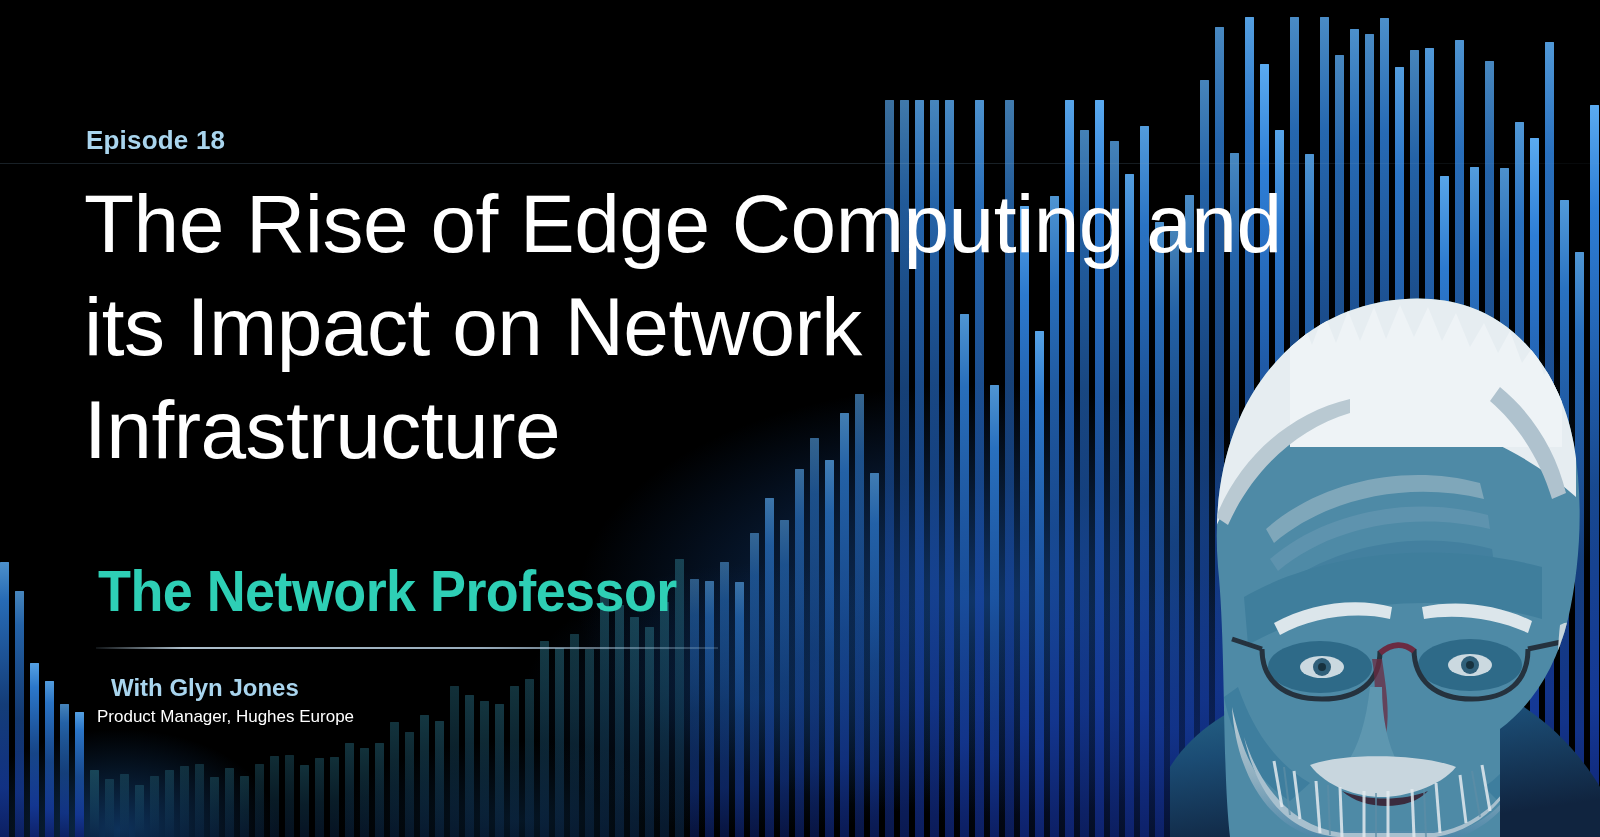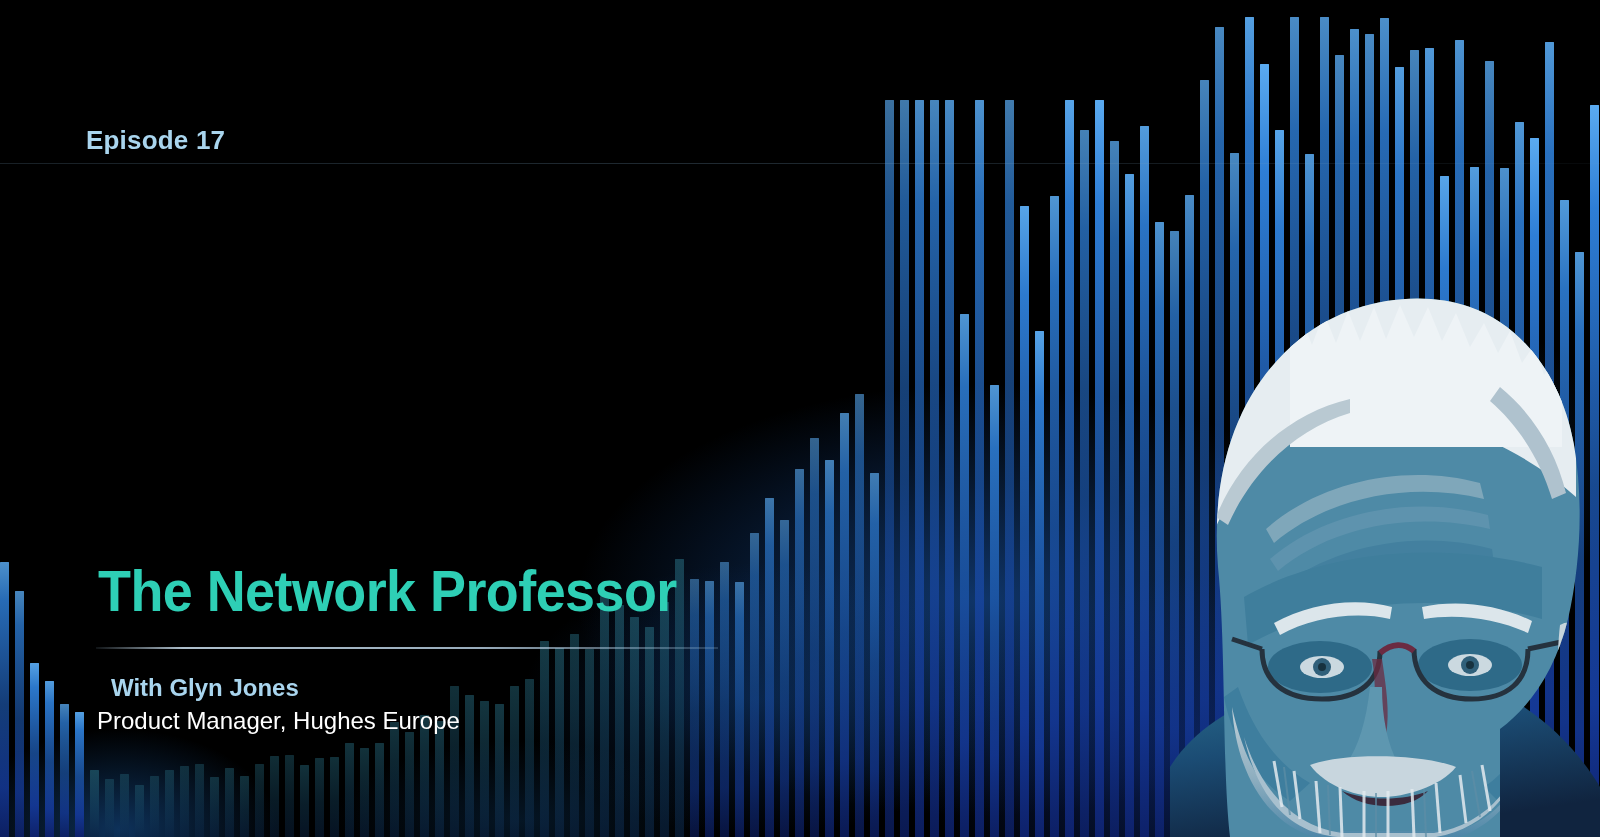--- a/index.html
+++ b/index.html
@@ -124,21 +124,21 @@
     font-size: 24px;
     font-weight: bold;
     color: #a9d5ee;
     white-space: nowrap;
   }
 
   #byline-role {
     position: absolute;
     left: 97px;
     top: 707px;
-    font-size: 24px;
+    font-size: 17px;
     font-weight: normal;
     color: #ffffff;
     white-space: nowrap;
   }
 </style>
 </head>
 <body>
 
 <div id="slide">
 
@@ -388,22 +388,27 @@
 
         <path d="M390,358 C404,350 414,362 412,382 C410,402 398,414 386,412
                  C388,394 388,374 390,358 Z" fill="#C6D4DC"></path>
         <path d="M394,370 C402,366 406,374 404,386 C402,396 396,402 392,400 Z" fill="#6B2B42" opacity="0.7"></path>
       </g>
     </svg>
   </div>
 
   <div id="text-layer">
 
-    <div id="episode-label">Episode 17</div>
-
+    <div id="episode-label">Episode 18</div>
+
+    <div id="title">
+      <span class="tline">The Rise of Edge Computing and</span>
+      <span class="tline">its Impact on Network</span>
+      <span class="tline">Infrastructure</span>
+    </div>
 
     <div id="brand">The Network Professor</div>
 
     <div id="brand-rule"></div>
 
     <div id="byline-name">With Glyn Jones</div>
 
     <div id="byline-role">Product Manager, Hughes Europe</div>
   </div>
 </div>

